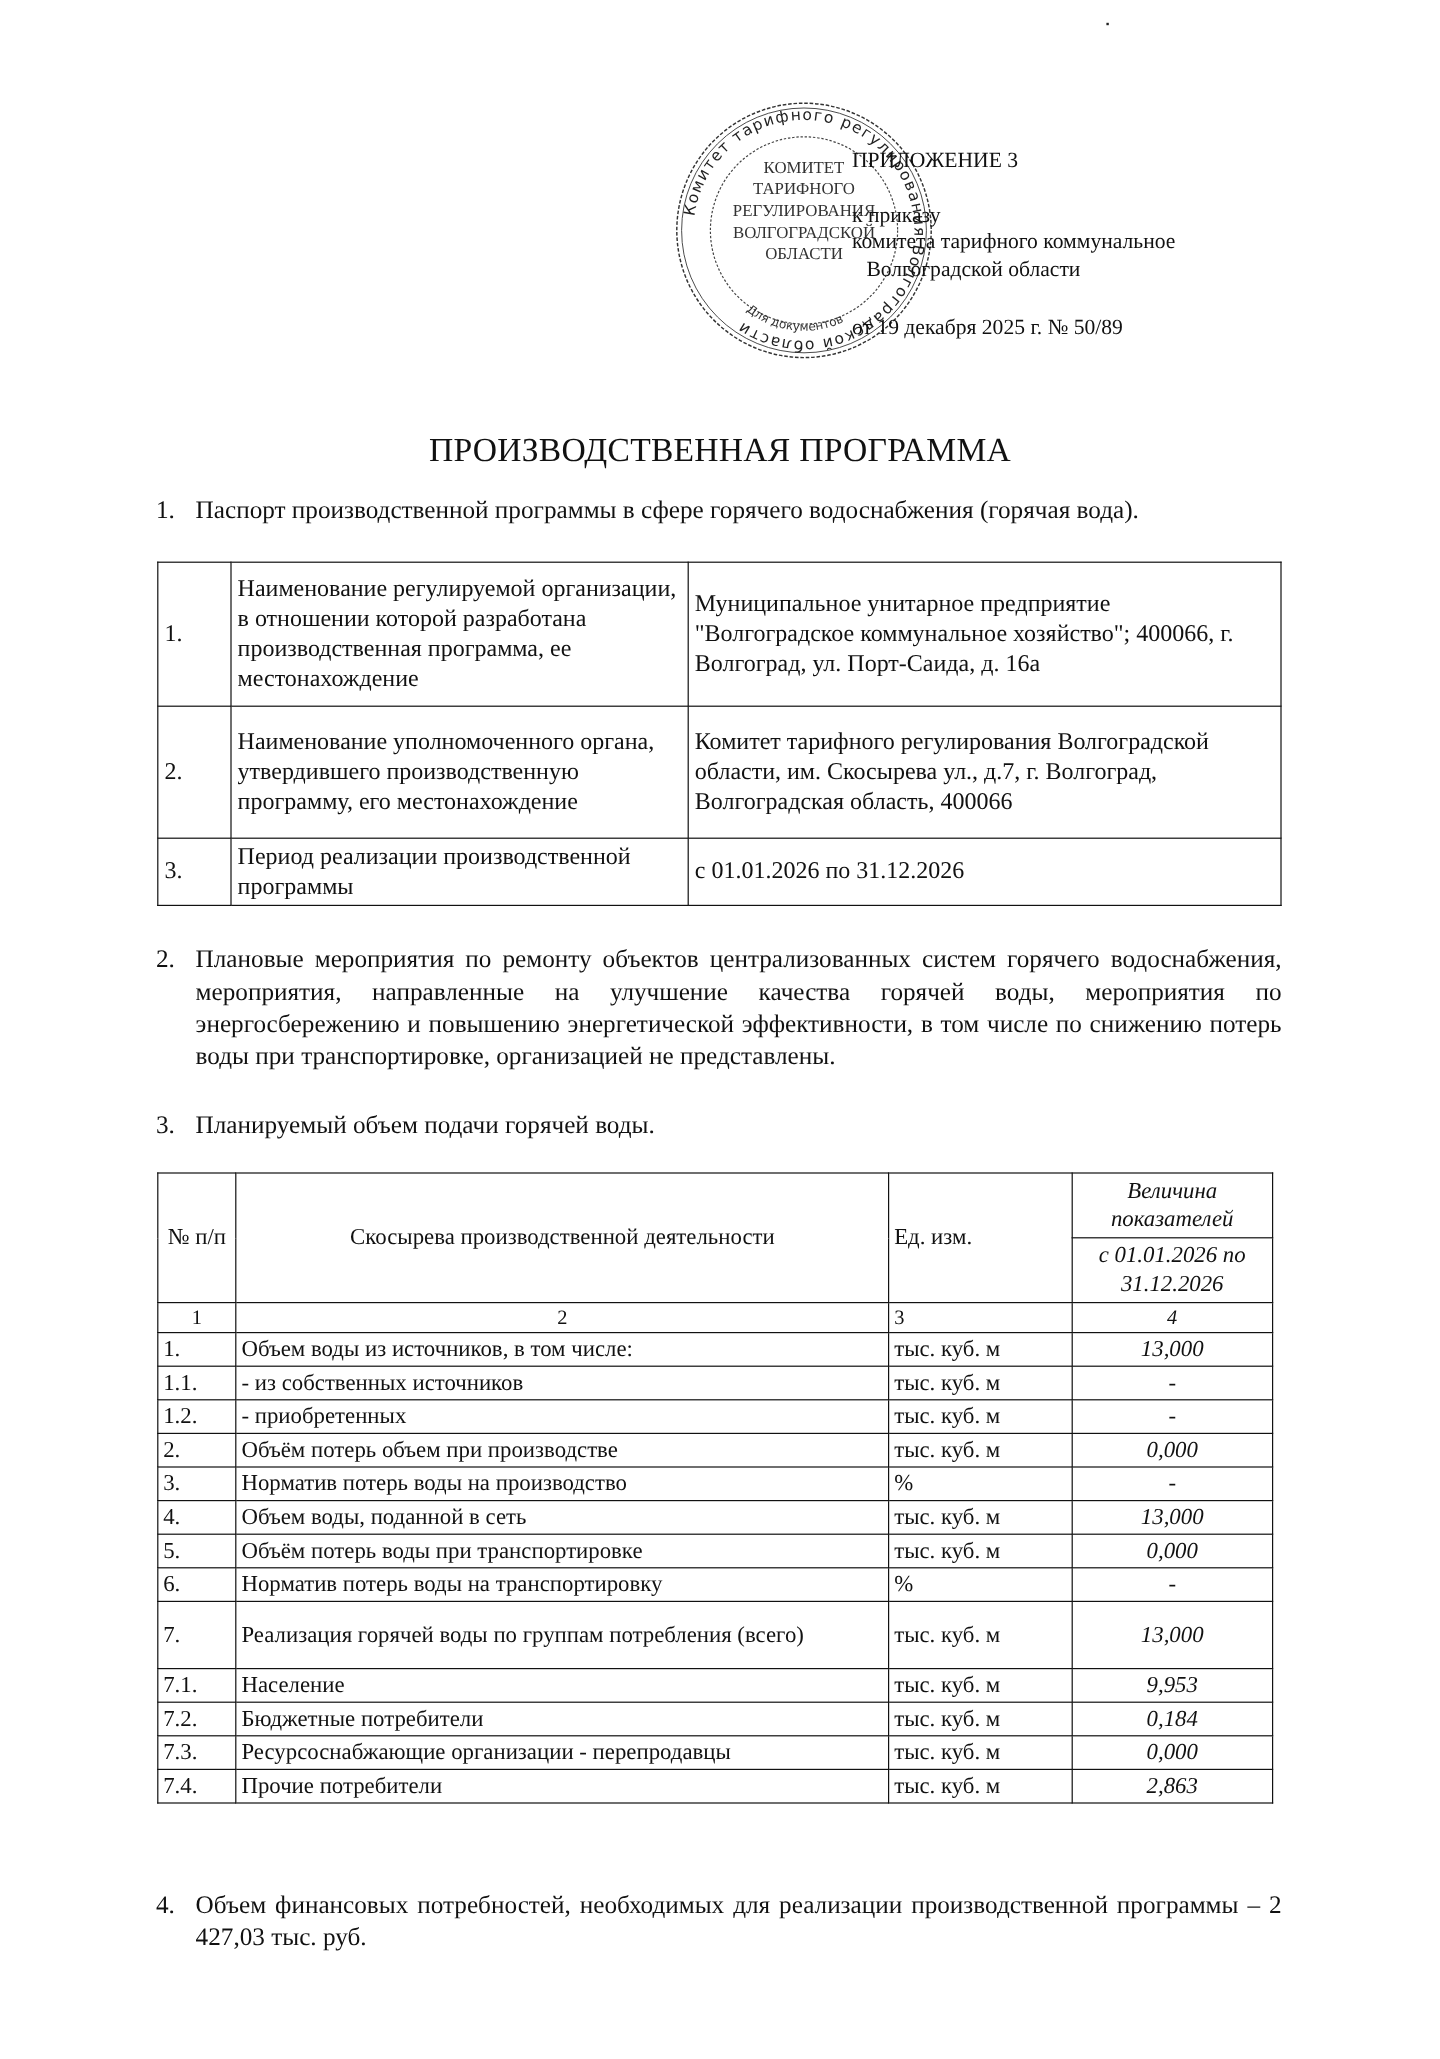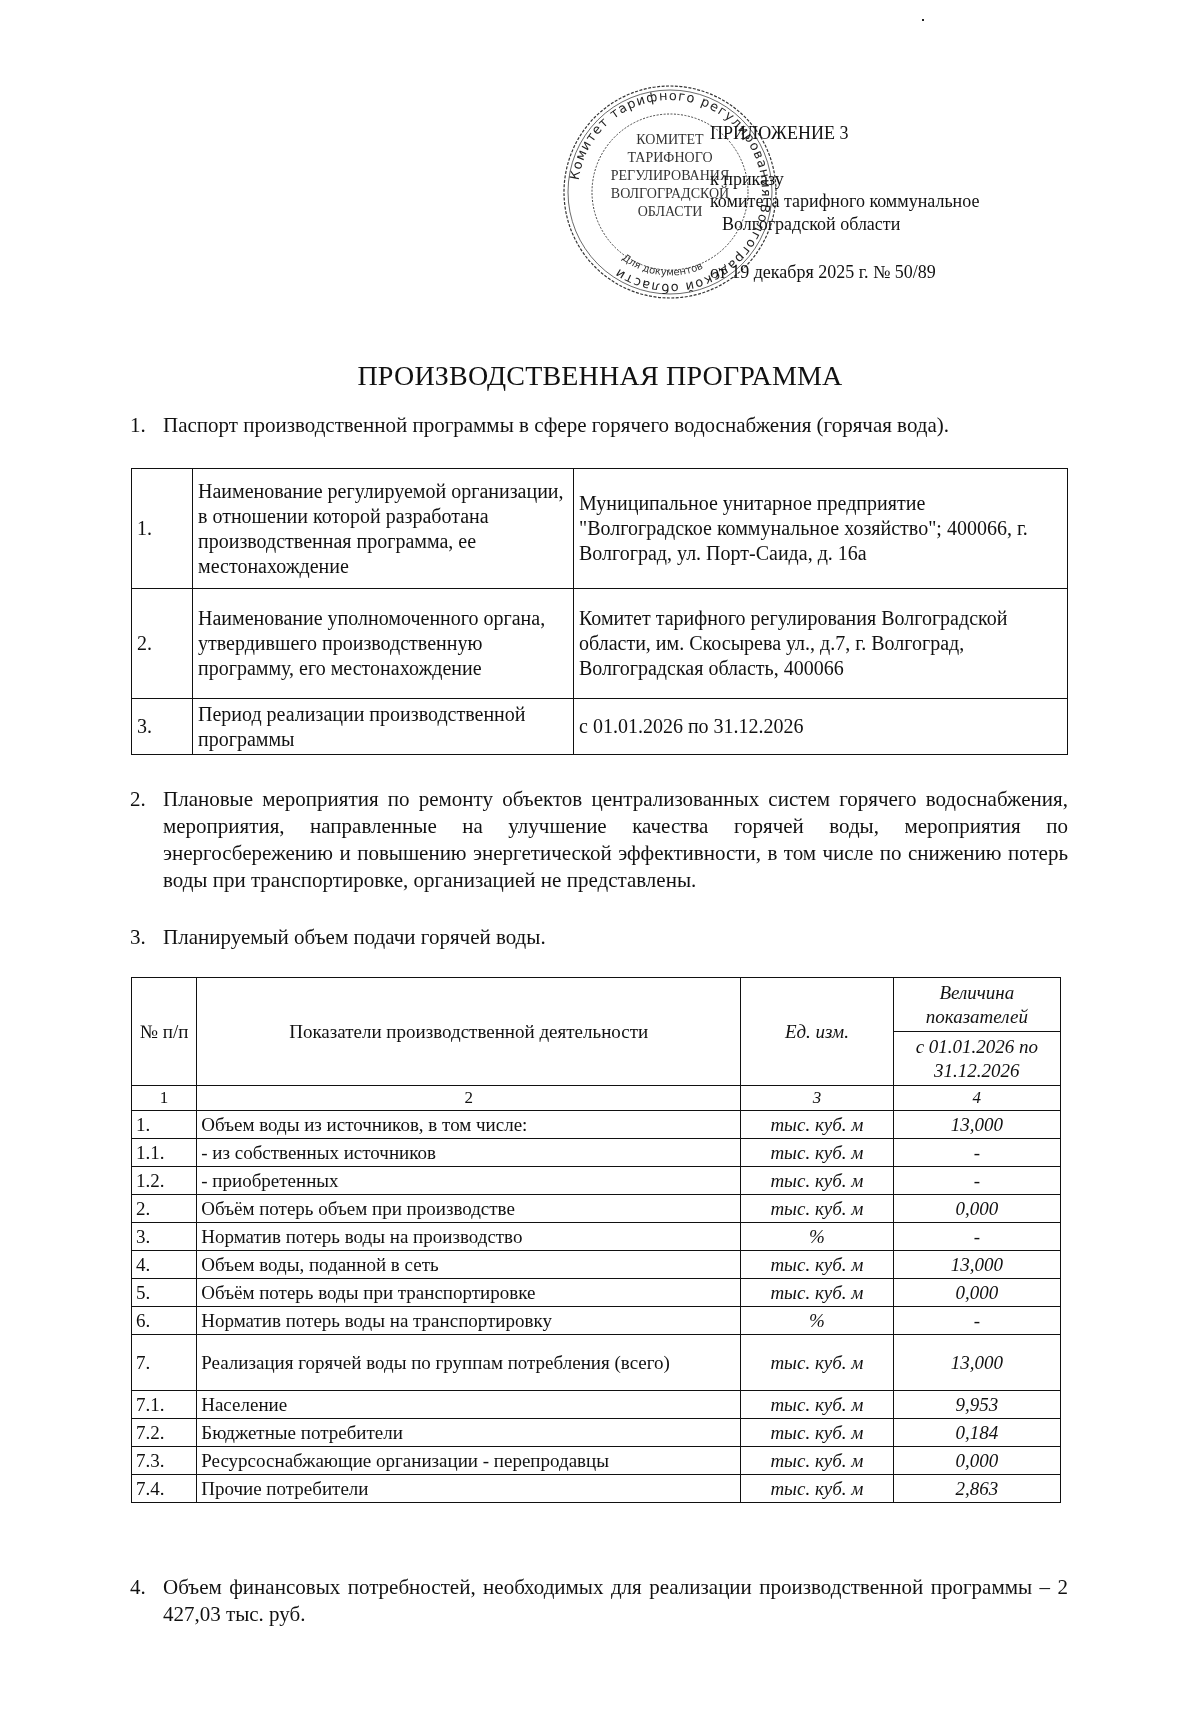--- a/index.html
+++ b/index.html
@@ -32,21 +32,21 @@
     td { border: 1.5px solid #111; vertical-align: middle; padding: 0 5px; }
 
     .passport { left: 131px; top: 468px; width: 937px; font-size: 20px; line-height: 25px; }
     .passport td.n { width: 50px; }
     .passport td.l { width: 370px; }
 
     .volume { left: 131px; top: 977px; width: 930px; font-size: 19px; line-height: 24px; }
     .volume td { padding: 0 4px; }
     .volume .c1 { width: 53px; }
     .volume .c2 { width: 508px; }
-    .volume .c3 { width: 136px; text-align: center; font-style: italic; }
+    .volume .c3 { width: 136px; text-align: left; }
     .volume .c4 { width: 150px; text-align: center; font-style: italic; }
     .volume .hc { text-align: center; }
     .volume .small { font-size: 17px; }
   </style>
 </head>
 <body>
 
 <div class="dot"></div>
 
 <div class="stamp">
@@ -114,21 +114,21 @@
 
 <div class="section" style="top:924px;">
   <span class="num">3.</span>
   <div class="txt">Планируемый объем подачи горячей воды.</div>
 </div>
 
 <table class="volume">
   <tbody>
       <tr style="height:54px;">
     <td class="c1 hc" rowspan="2">№ п/п</td>
-    <td class="c2 hc" rowspan="2">Показатели производственной деятельности</td>
+    <td class="c2 hc" rowspan="2">Скосырева производственной деятельности</td>
     <td class="c3" rowspan="2">Ед. изм.</td>
     <td class="c4">Величина показателей</td>
   </tr>
   <tr style="height:54px;">
     <td class="c4">с 01.01.2026 по 31.12.2026</td>
   </tr>
   <tr style="height:20px;" class="small">
     <td class="c1 hc">1</td>
     <td class="c2 hc">2</td>
     <td class="c3">3</td>

